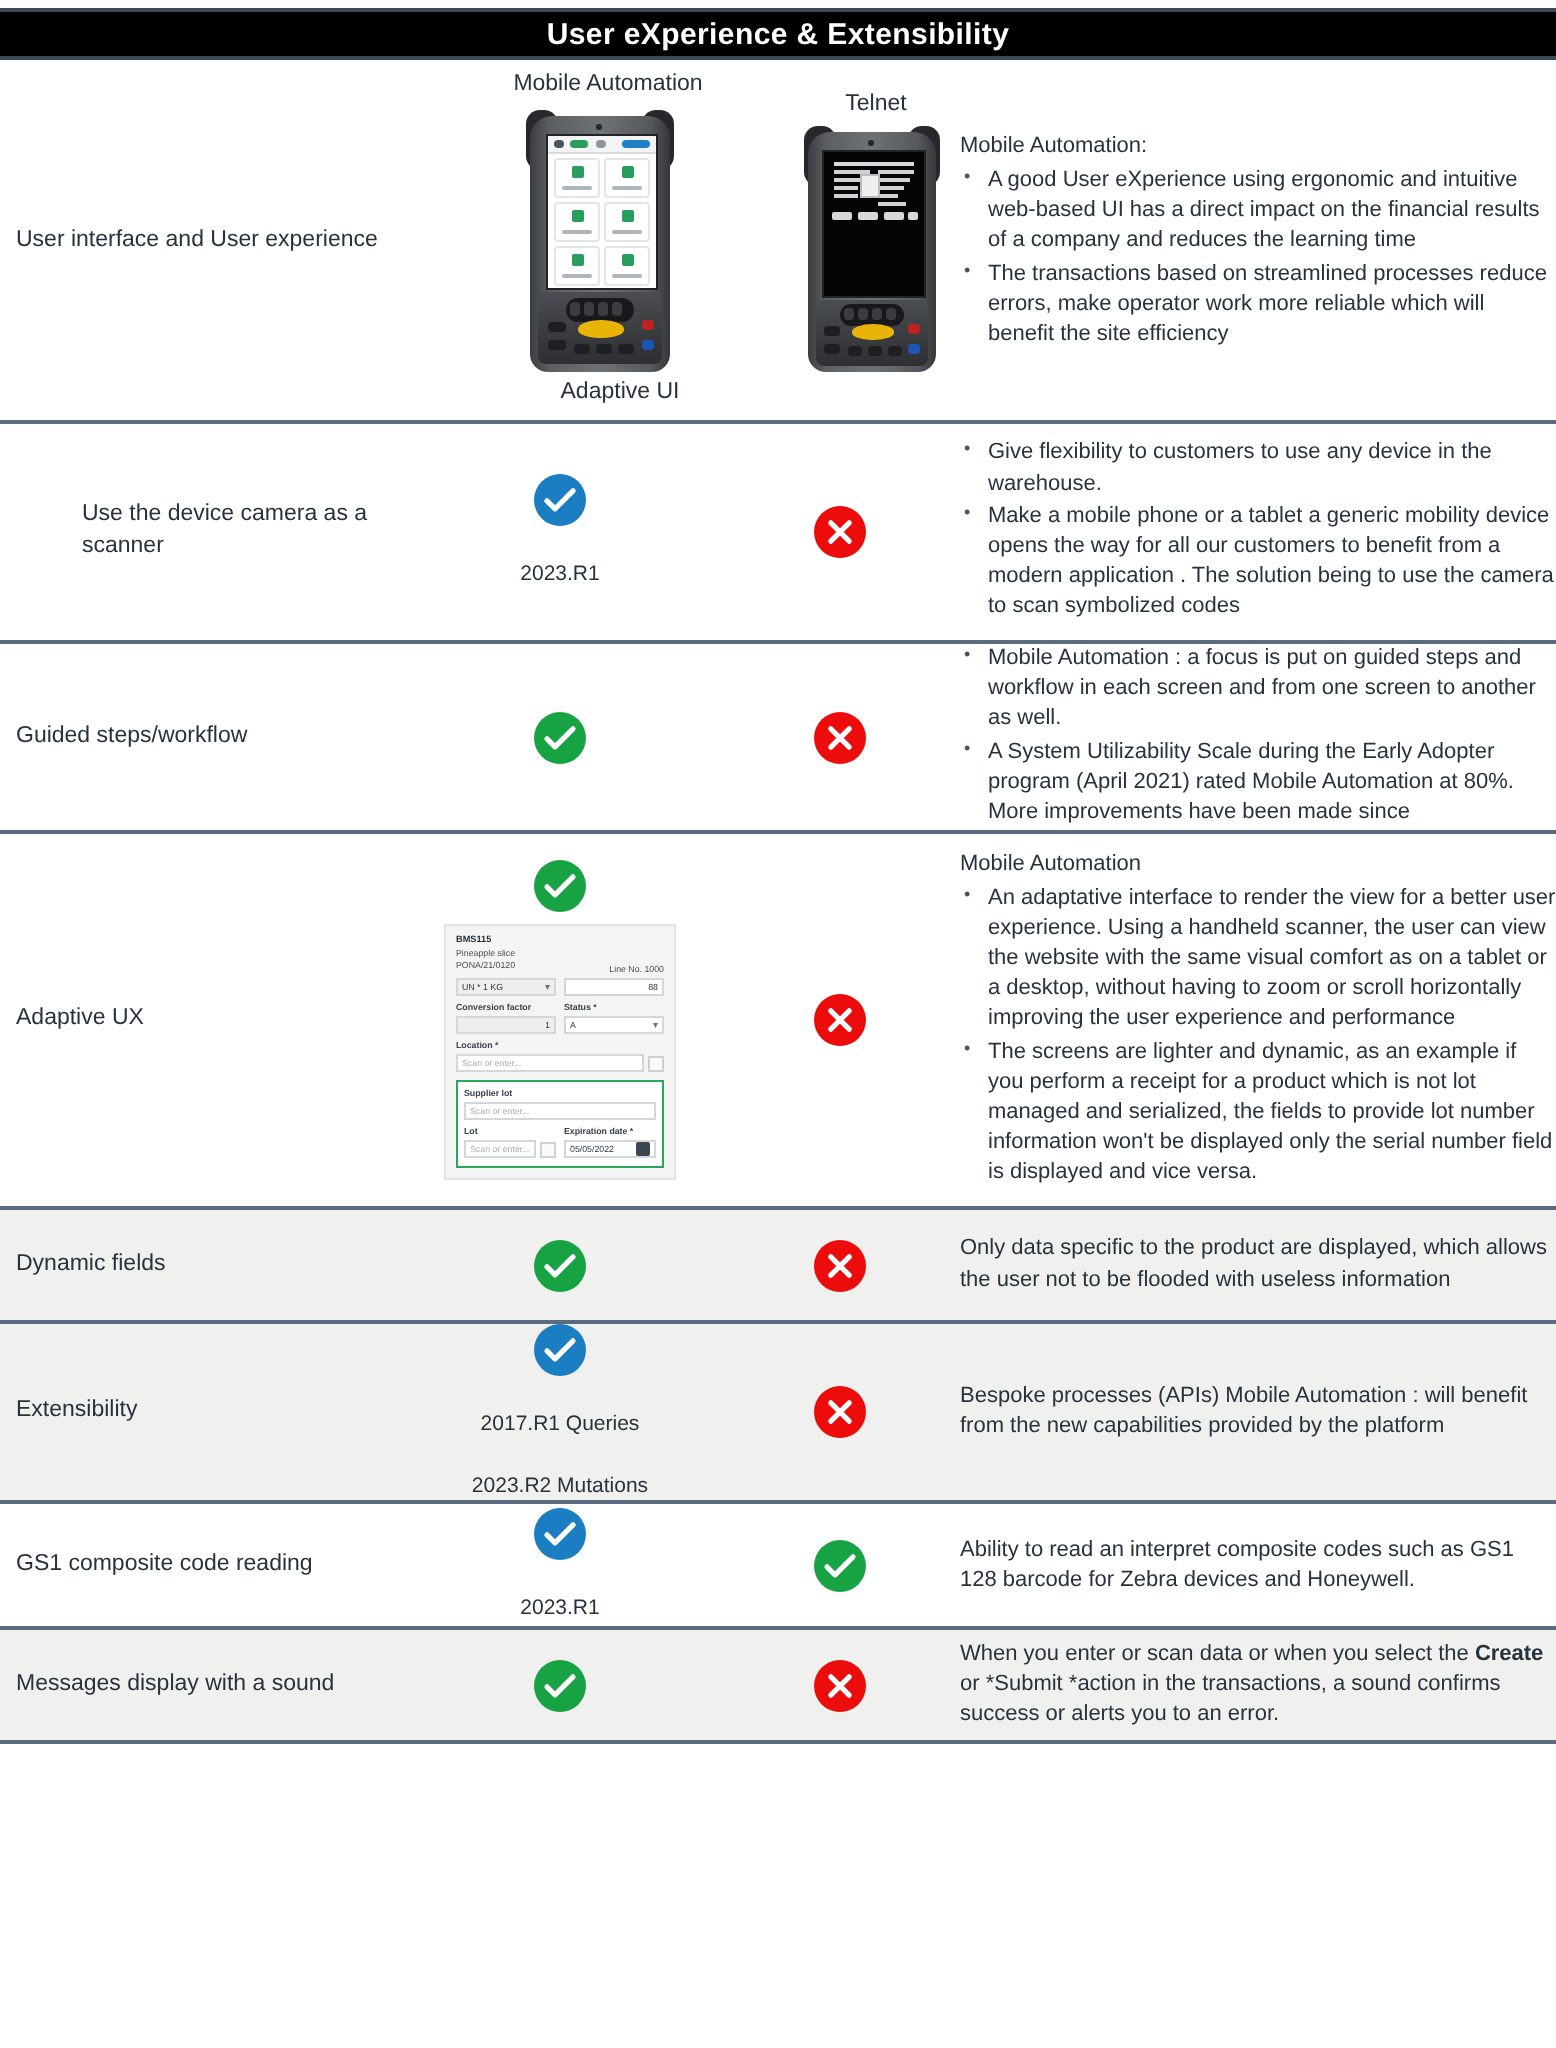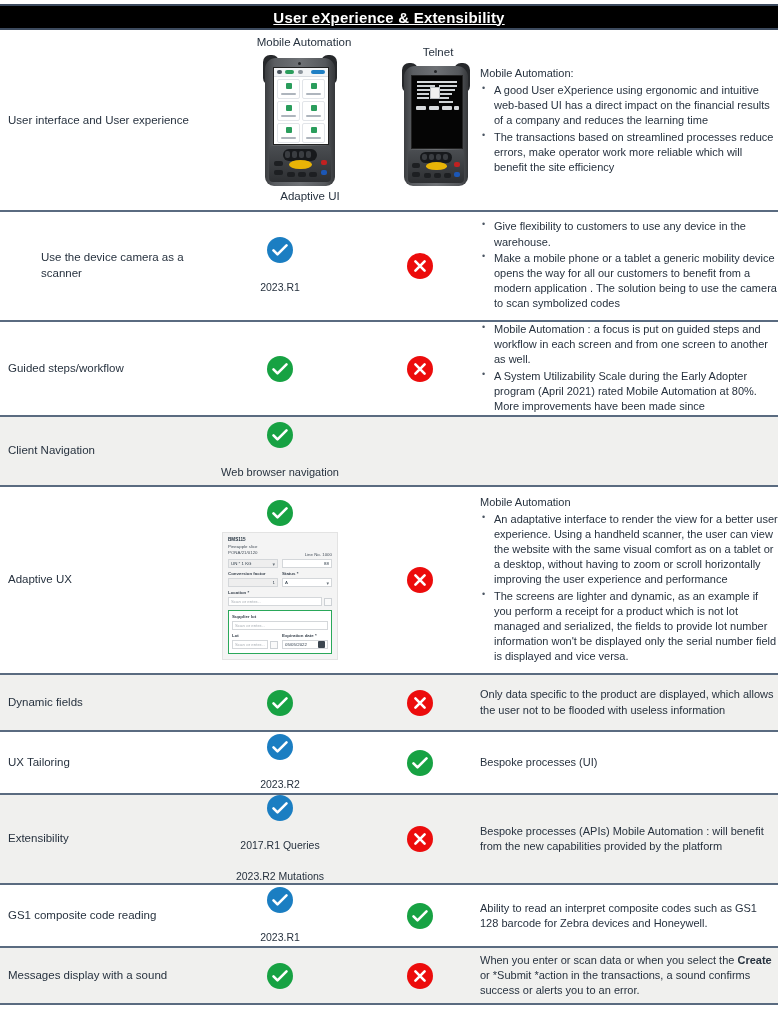--- a/index.html
+++ b/index.html
@@ -17,21 +17,20 @@
     position:absolute;left:0;top:4px;width:778px;height:26px;
     background:#000000;
     border-top:2px solid #3c4a5e;
     border-bottom:2px solid #3c4a5e;
     box-sizing:border-box;
     display:flex;align-items:center;justify-content:center;
   }
   .titlebar .t{
     color:#ffffff;font-size:15px;font-weight:bold;letter-spacing:.2px;
     white-space:nowrap;
-    text-decoration:underline;
   }
 
   
   .tbl{
     position:absolute;left:0;top:32px;width:778px;
     border-collapse:collapse;table-layout:fixed;
   }
   .tbl col.c1{width:200px;}
   .tbl col.c2{width:160px;}
   .tbl col.c3{width:120px;}
@@ -354,35 +353,20 @@
         </span>
       </td>
       <td class="cellnote">
         <ul class="blist">
           <li>Mobile Automation : a focus is put on guided steps and workflow in each screen and from one screen to another as well.</li>
           <li>A System Utilizability Scale during the Early Adopter program (April 2021) rated Mobile Automation at 80%. More improvements have been made since</li>
         </ul>
       </td>
     </tr>
 
-    <tr class="shade">
-      <td style="height:70px;">
-        <div class="feat">Client Navigation</div>
-      </td>
-      <td class="cellcenter">
-        <span class="mark green">
-          <svg width="26" height="26" viewBox="0 0 26 26">
-                <path d="M6.5 13.4 l4 4 L19.5 8.4" fill="none" stroke="#fff" stroke-width="2.6" stroke-linecap="round" stroke-linejoin="round"></path>
-              </svg>
-        </span>
-        <span class="sub big">Web browser navigation</span>
-      </td>
-      <td class="cellcenter"></td>
-      <td class="cellnote"></td>
-    </tr>
 
     <tr class="plain">
       <td style="height:188px;">
         <div class="feat">Adaptive UX</div>
       </td>
       <td class="cellcenter" style="padding:6px 0;">
         <span class="mark green">
           <svg width="26" height="26" viewBox="0 0 26 26">
                 <path d="M6.5 13.4 l4 4 L19.5 8.4" fill="none" stroke="#fff" stroke-width="2.6" stroke-linecap="round" stroke-linejoin="round"></path>
               </svg>
@@ -494,43 +478,20 @@
           <svg width="26" height="26" viewBox="0 0 26 26">
                 <path d="M8.4 8.4 L17.6 17.6 M17.6 8.4 L8.4 17.6" fill="none" stroke="#fff" stroke-width="2.6" stroke-linecap="round"></path>
               </svg>
         </span>
       </td>
       <td class="cellnote">
         <span>Only data specific to the product are displayed, which allows the user not to be flooded with useless information</span>
       </td>
     </tr>
 
-    <tr class="plain">
-      <td style="height:63px;">
-        <div class="feat">UX Tailoring</div>
-      </td>
-      <td class="cellcenter">
-        <span class="mark blue">
-          <svg width="26" height="26" viewBox="0 0 26 26">
-                <path d="M6.5 13.4 l4 4 L19.5 8.4" fill="none" stroke="#fff" stroke-width="2.6" stroke-linecap="round" stroke-linejoin="round"></path>
-              </svg>
-        </span>
-        <span class="sub">2023.R2</span>
-      </td>
-      <td class="cellcenter">
-        <span class="mark green">
-          <svg width="26" height="26" viewBox="0 0 26 26">
-                <path d="M6.5 13.4 l4 4 L19.5 8.4" fill="none" stroke="#fff" stroke-width="2.6" stroke-linecap="round" stroke-linejoin="round"></path>
-              </svg>
-        </span>
-      </td>
-      <td class="cellnote">
-        <span>Bespoke processes (UI)</span>
-      </td>
-    </tr>
 
     <tr class="shade">
       <td style="height:67px;">
         <div class="feat">Extensibility</div>
       </td>
       <td class="cellcenter">
         <span class="mark blue">
           <svg width="26" height="26" viewBox="0 0 26 26">
                 <path d="M6.5 13.4 l4 4 L19.5 8.4" fill="none" stroke="#fff" stroke-width="2.6" stroke-linecap="round" stroke-linejoin="round"></path>
               </svg>

